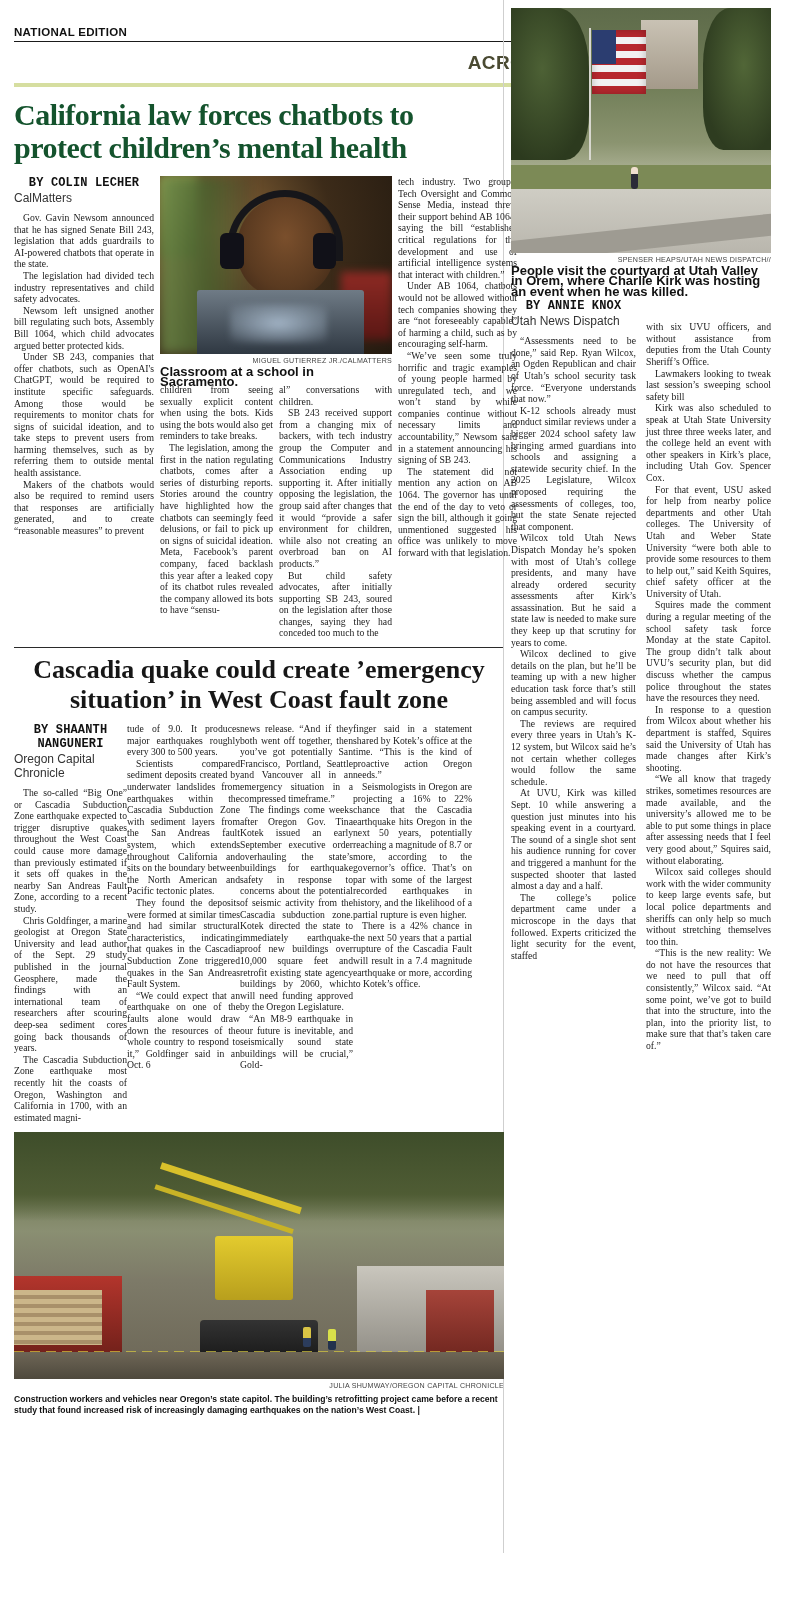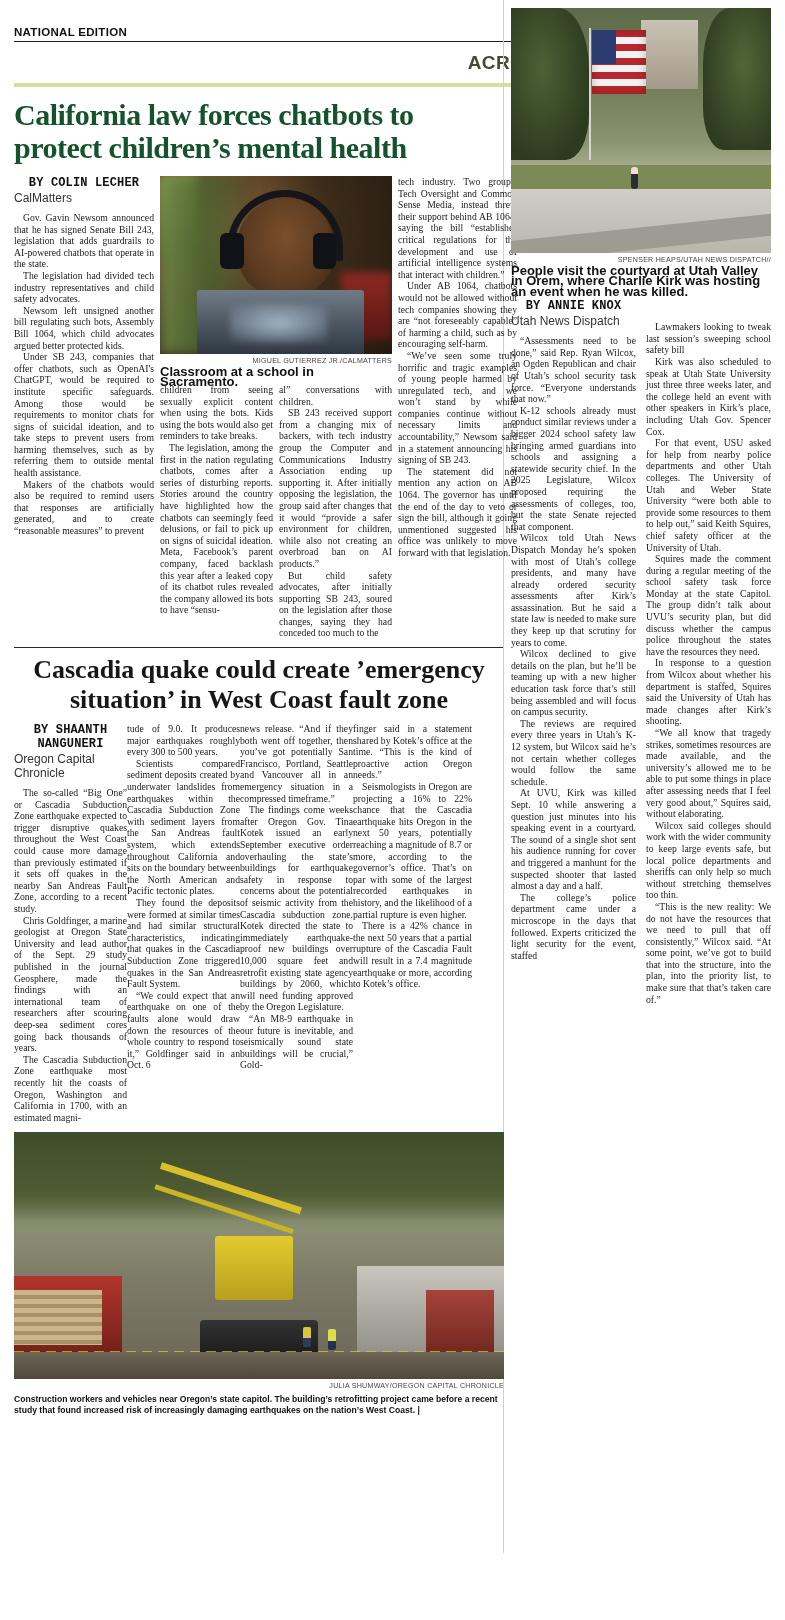--- a/index.html
+++ b/index.html
@@ -532,20 +532,21 @@
         <p>“Assessments need to be done,” said Rep. Ryan Wilcox, an Ogden Republican and chair of Utah’s school security task force. “Everyone understands that now.”</p>
         <p>K-12 schools already must conduct similar reviews under a bigger 2024 school safety law bringing armed guardians into schools and assigning a statewide security chief. In the 2025 Legislature, Wilcox proposed requiring the assessments of colleges, too, but the state Senate rejected that component.</p>
         <p>Wilcox told Utah News Dispatch Monday he’s spoken with most of Utah’s college presidents, and many have already ordered security assessments after Kirk’s assassination. But he said a state law is needed to make sure they keep up that scrutiny for years to come.</p>
         <p>Wilcox declined to give details on the plan, but he’ll be teaming up with a new higher education task force that’s still being assembled and will focus on campus security.</p>
         <p>The reviews are required every three years in Utah’s K-12 system, but Wilcox said he’s not certain whether colleges would follow the same schedule.</p>
         <p>At UVU, Kirk was killed Sept. 10 while answering a question just minutes into his speaking event in a courtyard. The sound of a single shot sent his audience running for cover and triggered a manhunt for the suspected shooter that lasted almost a day and a half.</p>
         <p>The college’s police department came under a microscope in the days that followed. Experts criticized the light security for the event, staffed</p>
       </div>
       <div class="body-col">
         <div style="height:22px"></div>
+        <p class="noindent">with six UVU officers, and without assistance from deputies from the Utah County Sheriff’s Office.</p>
         <p>Lawmakers looking to tweak last session’s sweeping school safety bill</p>
         <p>Kirk was also scheduled to speak at Utah State University just three three weeks later, and the college held an event with other speakers in Kirk’s place, including Utah Gov. Spencer Cox.</p>
         <p>For that event, USU asked for help from nearby police departments and other Utah colleges. The University of Utah and Weber State University “were both able to provide some resources to them to help out,” said Keith Squires, chief safety officer at the University of Utah.</p>
         <p>Squires made the comment during a regular meeting of the school safety task force Monday at the state Capitol. The group didn’t talk about UVU’s security plan, but did discuss whether the campus police throughout the states have the resources they need.</p>
         <p>In response to a question from Wilcox about whether his department is staffed, Squires said the University of Utah has made changes after Kirk’s shooting.</p>
         <p>“We all know that tragedy strikes, sometimes resources are made available, and the university’s allowed me to be able to put some things in place after assessing needs that I feel very good about,” Squires said, without elaborating.</p>
         <p>Wilcox said colleges should work with the wider community to keep large events safe, but local police departments and sheriffs can only help so much without stretching themselves too thin.</p>
         <p>“This is the new reality: We do not have the resources that we need to pull that off consistently,” Wilcox said. “At some point, we’ve got to build that into the structure, into the plan, into the priority list, to make sure that that’s taken care of.”</p>
       </div>
     </div>

